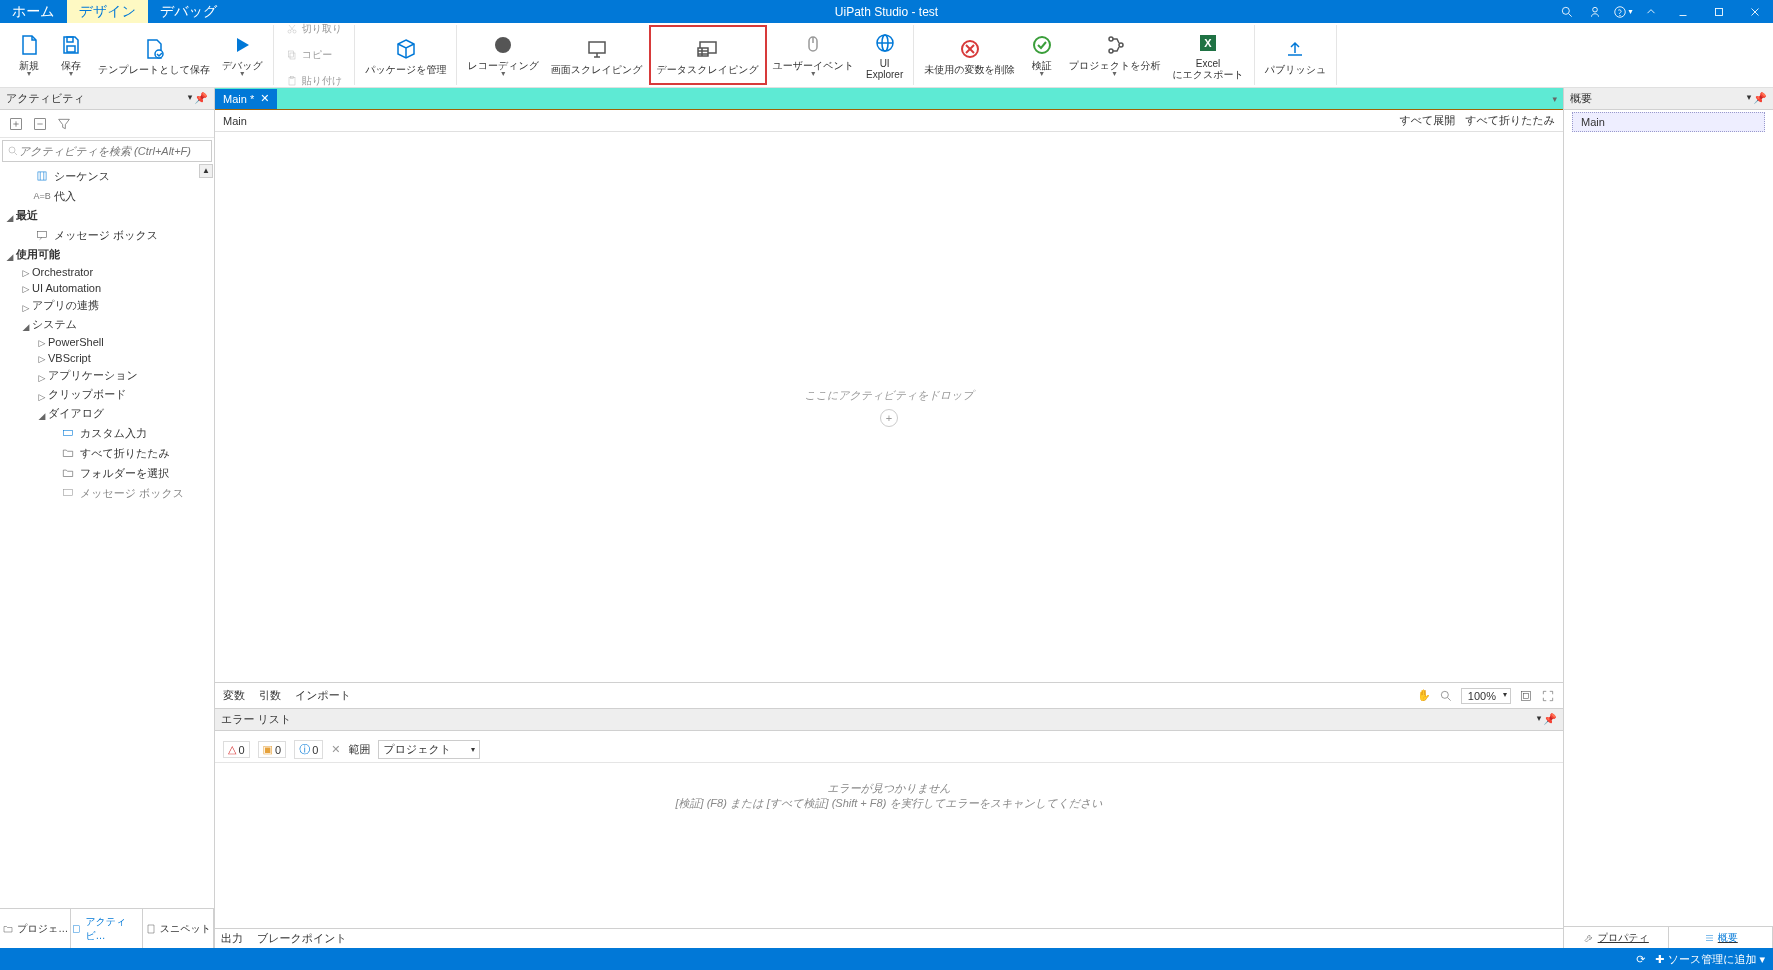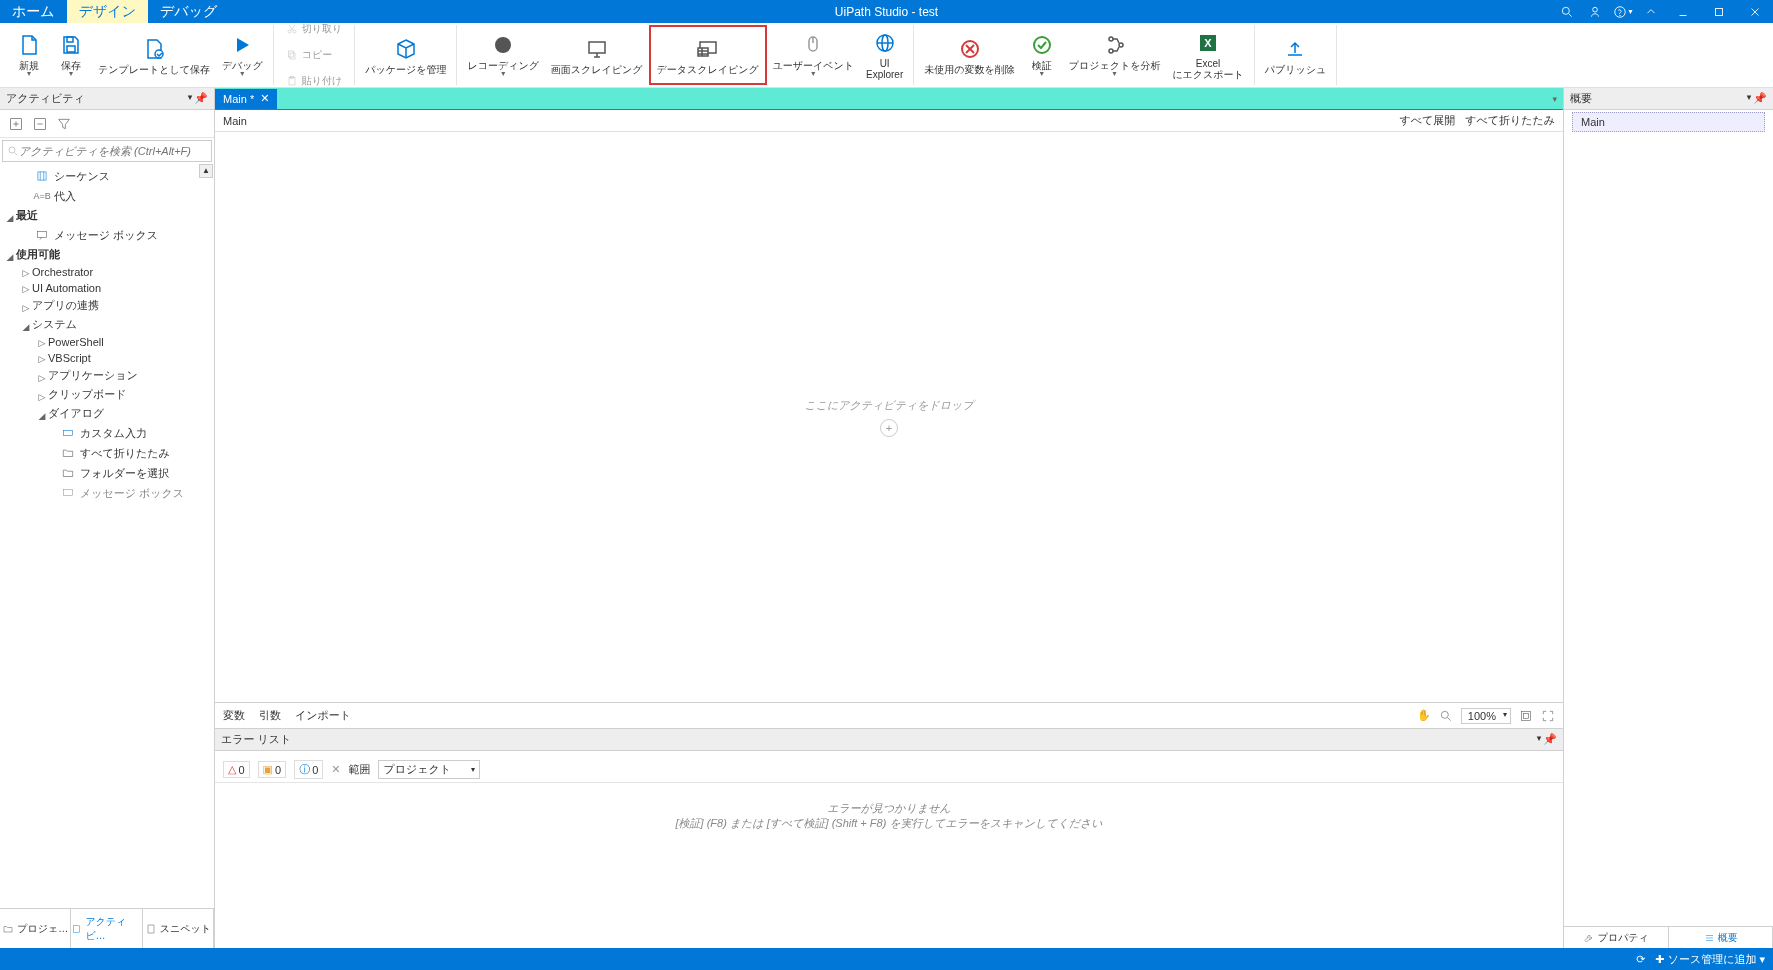--- a/index.html
+++ b/index.html
@@ -58,21 +58,21 @@
 .designer-header .actions { margin-left: auto; display: flex; gap: 10px; }
 .designer-header .actions span { cursor: pointer; color: #333; }
 .canvas { flex: 1; background: #fff; display: flex; align-items: center; justify-content: center; flex-direction: column; color: #999; font-style: italic; font-size: 11px; }
 .canvas .plus { width: 18px; height: 18px; border: 1px solid #ccc; border-radius: 50%; display: flex; align-items: center; justify-content: center; margin-top: 6px; font-style: normal; color: #999; }
 .designer-footer { height: 26px; border-top: 1px solid #d0d0d0; display: flex; align-items: center; padding: 0 8px; gap: 14px; font-size: 11px; }
 .designer-footer .right { margin-left: auto; display: flex; align-items: center; gap: 8px; }
 .zoom-sel { border: 1px solid #ccc; padding: 1px 14px 1px 6px; font-size: 11px; position: relative; }
 
 .right-panel { width: 210px; border-left: 1px solid #d0d0d0; display: flex; flex-direction: column; }
 .outline-item { padding: 3px 8px; font-size: 11px; background: #eef; border: 1px dotted #99c; margin: 2px 8px; }
-.right-tabs { margin-top: auto; display: flex; border-top: 1px solid #d0d0d0; height: 22px; }
+.right-tabs { margin-top: auto; display: flex; border-top: 1px solid #d0d0d0; height: 22px; text-decoration: underline; }
 
 
 .error-panel { border-top: 1px solid #d0d0d0; display: flex; flex-direction: column; gap: 6px; }
 .error-toolbar { height: 26px; display: flex; align-items: center; gap: 8px; padding: 0 8px; border-bottom: 1px solid #e5e5e5; font-size: 11px; }
 .err-badge { display: flex; align-items: center; gap: 2px; padding: 1px 4px; border: 1px solid #ddd; }
 .scope-sel { border: 1px solid #ccc; padding: 1px 4px; font-size: 11px; display: flex; align-items: center; gap: 20px; }
 .error-body { flex: 1; display: flex; flex-direction: column; align-items: center; justify-content: flex-start; padding-top: 12px; font-size: 11px; color: #888; font-style: italic; }
 
 
 .status-bar { height: 22px; background: #0178d7; color: #fff; display: flex; align-items: center; padding: 0 8px; font-size: 11px; }
@@ -549,20 +549,24 @@
             <span>プロジェクト</span>
             <span style="font-size:8px">▾</span>
           </div>
       </div>
       <div class="error-body">
         <div>エラーが見つかりません</div>
         <div>[検証] (F8) または [すべて検証] (Shift + F8) を実行してエラーをスキャンしてください</div>
       </div>
     </div>
 
+    <div class="bottom-tabs">
+      <span>出力</span>
+      <span>ブレークポイント</span>
+    </div>
   </div>
 
   <div class="right-panel">
     <div class="panel-header">
       <span class="txt">概要</span>
       <span class="pin">
           <span style="font-size:9px">▾</span> 
           <span>📌</span>
         </span>
     </div>

